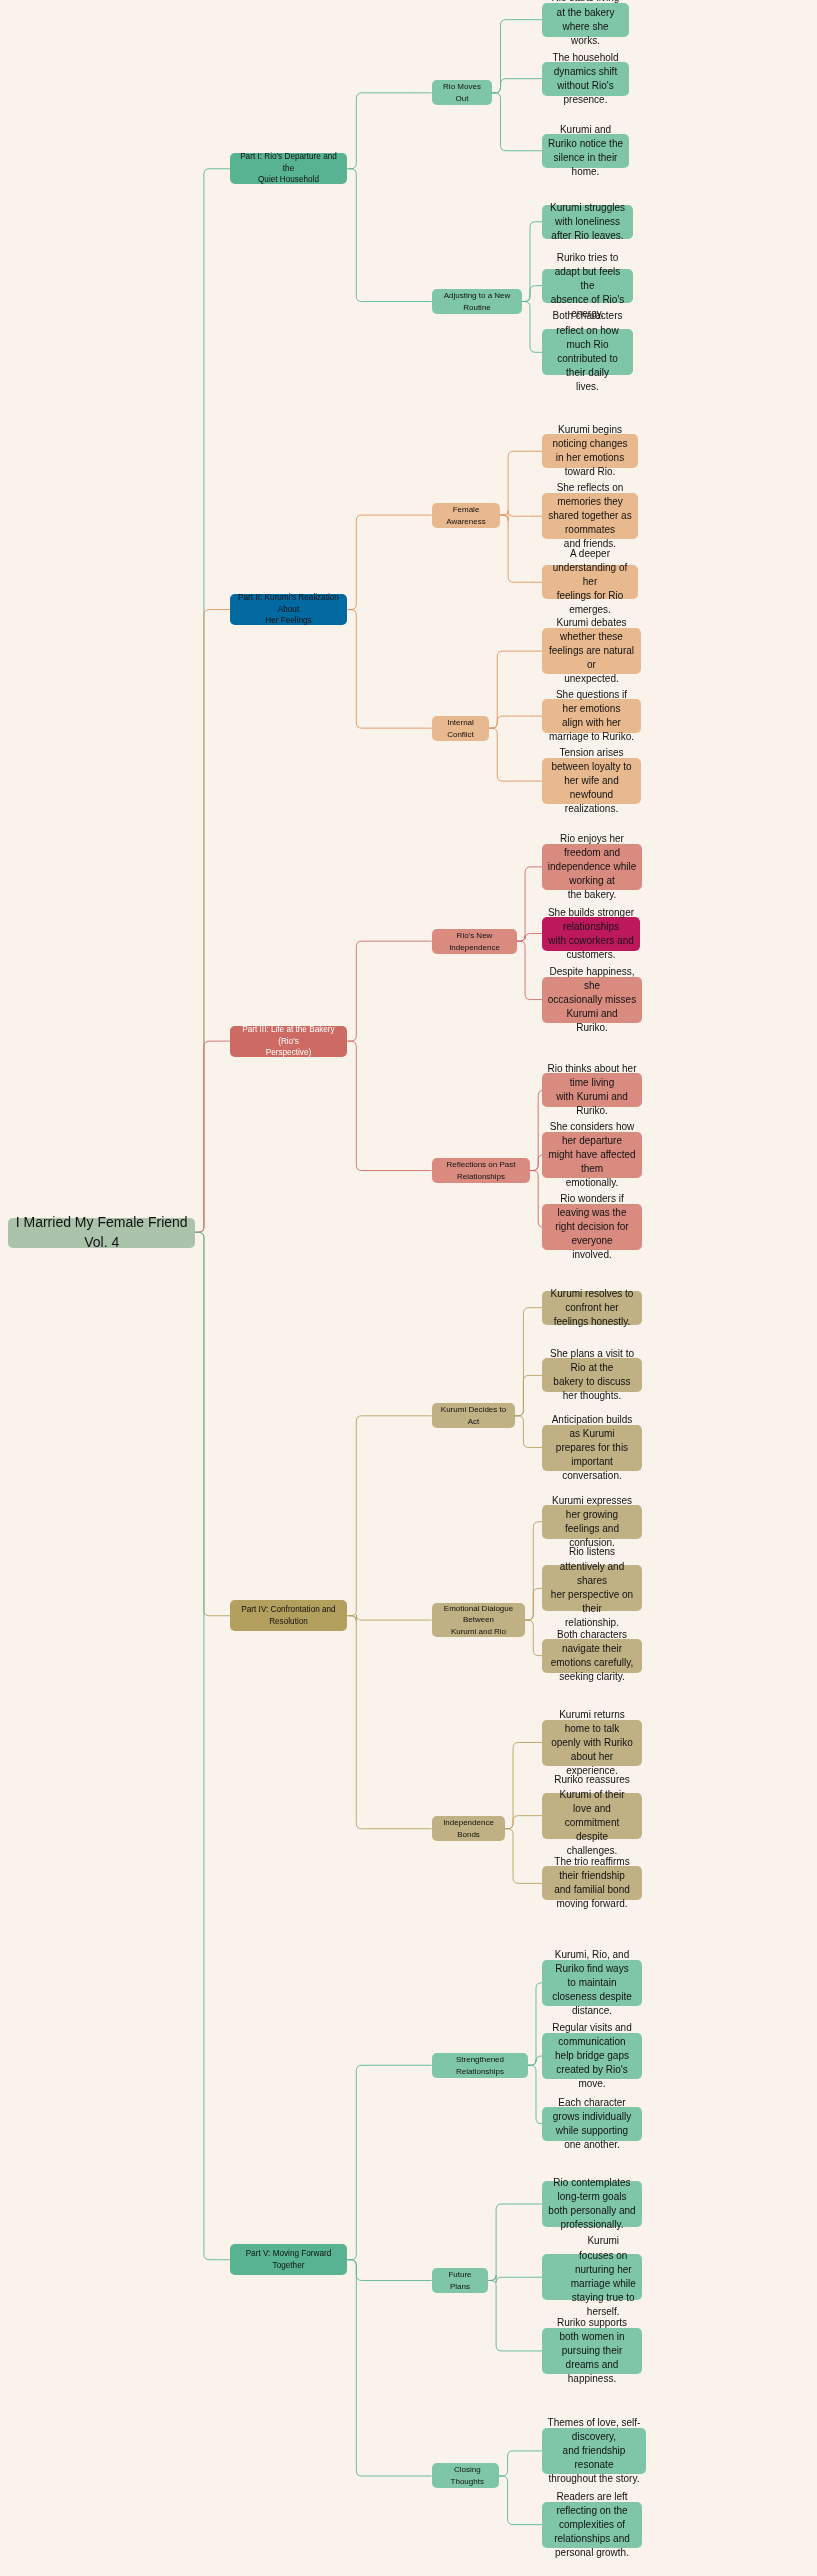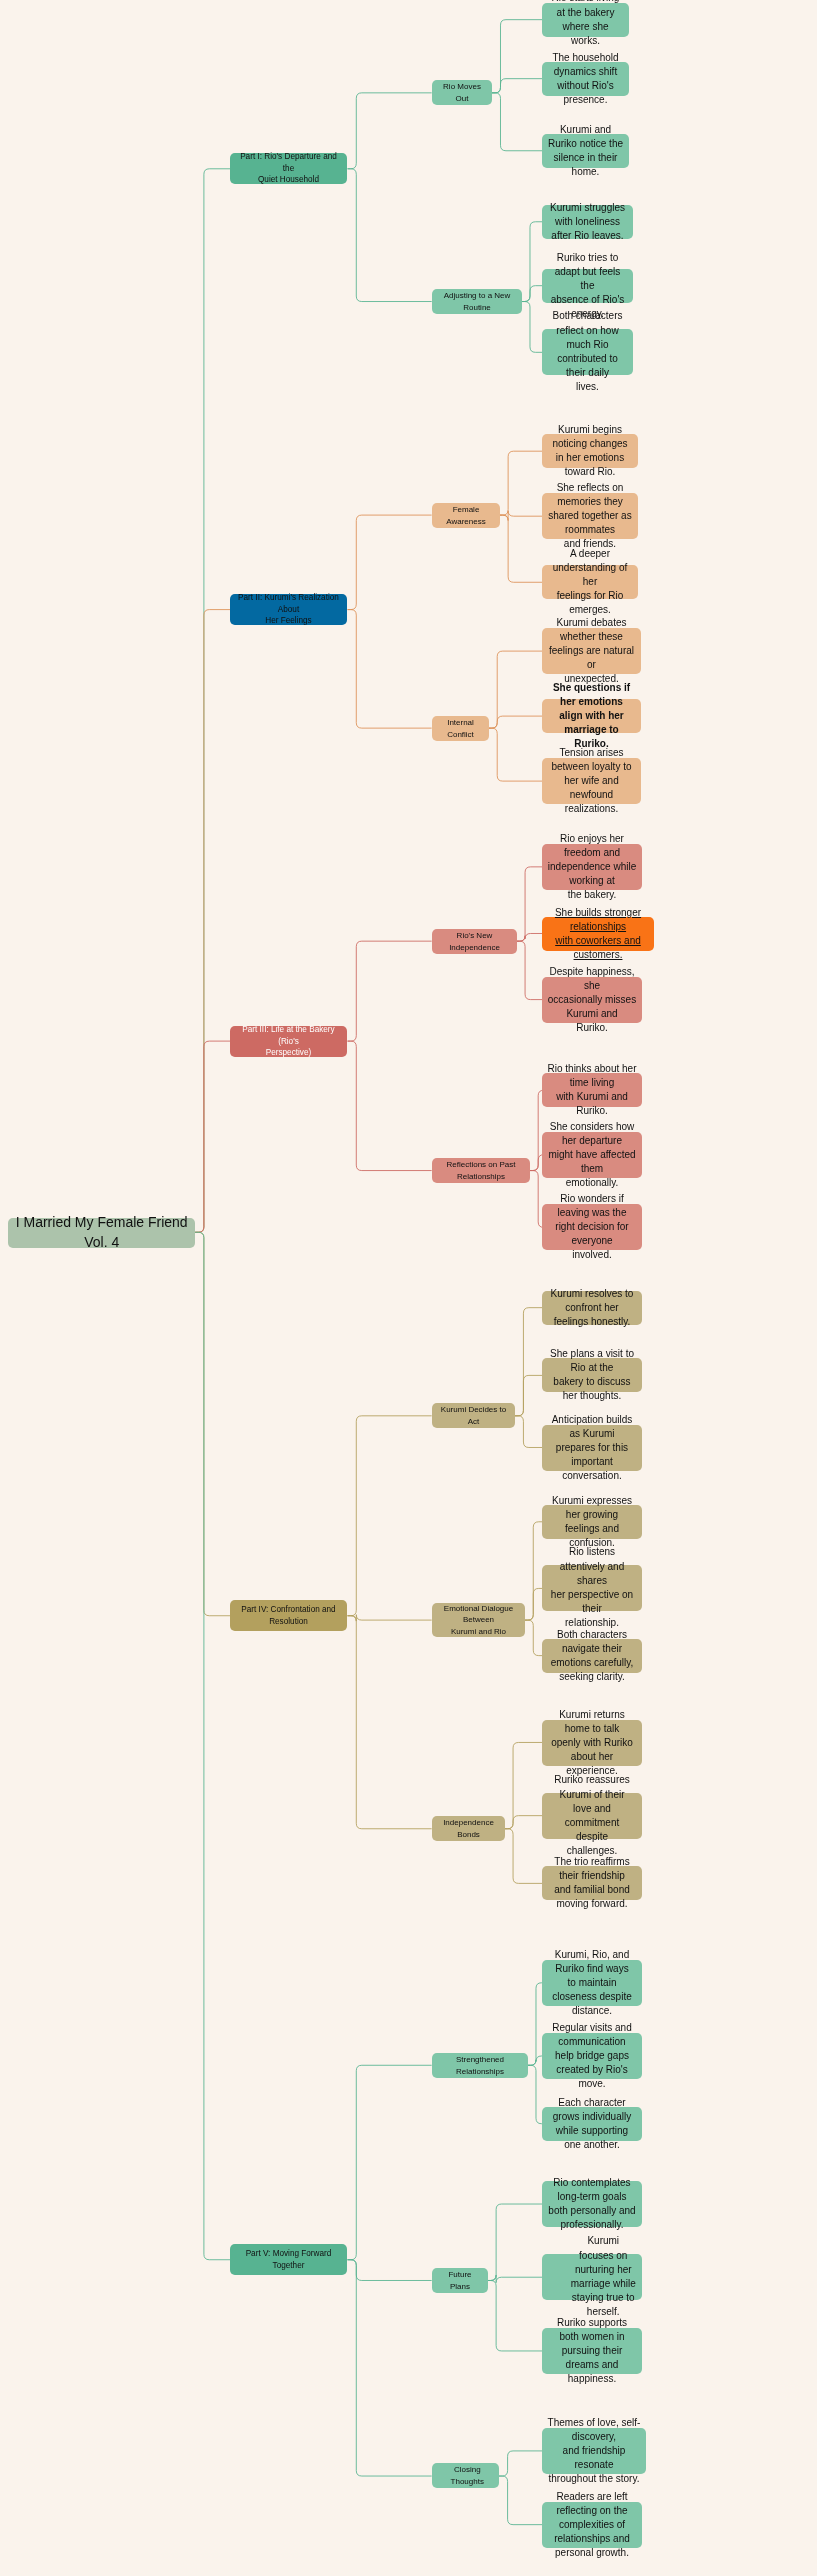--- a/index.html
+++ b/index.html
@@ -115,32 +115,32 @@
 in her emotions toward Rio.</div>
       <div class="node lvl3" style="left: 542px; top: 493px; width: 96px; min-height: 46px; height: 46px; background: rgb(232, 185, 142);">She reflects on memories they
 shared together as roommates
 and friends.</div>
       <div class="node lvl3" style="left: 542px; top: 565px; width: 96px; min-height: 34px; height: 34px; background: rgb(232, 185, 142);">A deeper understanding of her
 feelings for Rio emerges.</div>
       <div class="node lvl2" style="left: 432px; top: 716px; width: 57px; min-height: 25px; height: 25px; background: rgb(232, 185, 142);">Internal Conflict</div>
       <div class="node lvl3" style="left: 542px; top: 628px; width: 99px; min-height: 46px; height: 46px; background: rgb(232, 185, 142);">Kurumi debates whether these
 feelings are natural or
 unexpected.</div>
-      <div class="node lvl3" style="left: 542px; top: 699px; width: 99px; min-height: 34px; height: 34px; background: rgb(232, 185, 142); font-weight: bold;">She questions if her emotions
+      <div class="node lvl3" style="left: 542px; top: 699px; width: 99px; min-height: 34px; height: 34px; background: rgb(232, 185, 142);">She questions if her emotions
 align with her marriage to Ruriko.</div>
       <div class="node lvl3" style="left: 542px; top: 758px; width: 99px; min-height: 46px; height: 46px; background: rgb(232, 185, 142);">Tension arises between loyalty to
 her wife and newfound
 realizations.</div>
       <div class="node lvl1" style="left: 230px; top: 1026px; width: 117px; min-height: 31px; height: 31px; background: rgb(205, 106, 99); color: rgb(255, 255, 255);">Part III: Life at the Bakery (Rio's
 Perspective)</div>
       <div class="node lvl2" style="left: 432px; top: 929px; width: 85px; min-height: 25px; height: 25px; background: rgb(217, 139, 128);">Rio's New Independence</div>
       <div class="node lvl3" style="left: 542px; top: 844px; width: 100px; min-height: 46px; height: 46px; background: rgb(217, 139, 128);">Rio enjoys her freedom and
 independence while working at
 the bakery.</div>
-      <div class="node lvl3" style="left: 542px; top: 917px; width: 112px; min-height: 34px; height: 34px; background: #f97316; text-decoration: underline;">She builds stronger relationships
+      <div class="node lvl3" style="left: 542px; top: 917px; width: 98px; min-height: 34px; height: 34px; background: #be185d;">She builds stronger relationships
 with coworkers and customers.</div>
       <div class="node lvl3" style="left: 542px; top: 977px; width: 100px; min-height: 46px; height: 46px; background: rgb(217, 139, 128);">Despite happiness, she
 occasionally misses Kurumi and
 Ruriko.</div>
       <div class="node lvl2" style="left: 432px; top: 1158px; width: 98px; min-height: 25px; height: 25px; background: rgb(217, 139, 128);">Reflections on Past Relationships</div>
       <div class="node lvl3" style="left: 542px; top: 1073px; width: 100px; min-height: 34px; height: 34px; background: rgb(217, 139, 128);">Rio thinks about her time living
 with Kurumi and Ruriko.</div>
       <div class="node lvl3" style="left: 542px; top: 1132px; width: 100px; min-height: 46px; height: 46px; background: rgb(217, 139, 128);">She considers how her departure
 might have affected them
 emotionally.</div>

